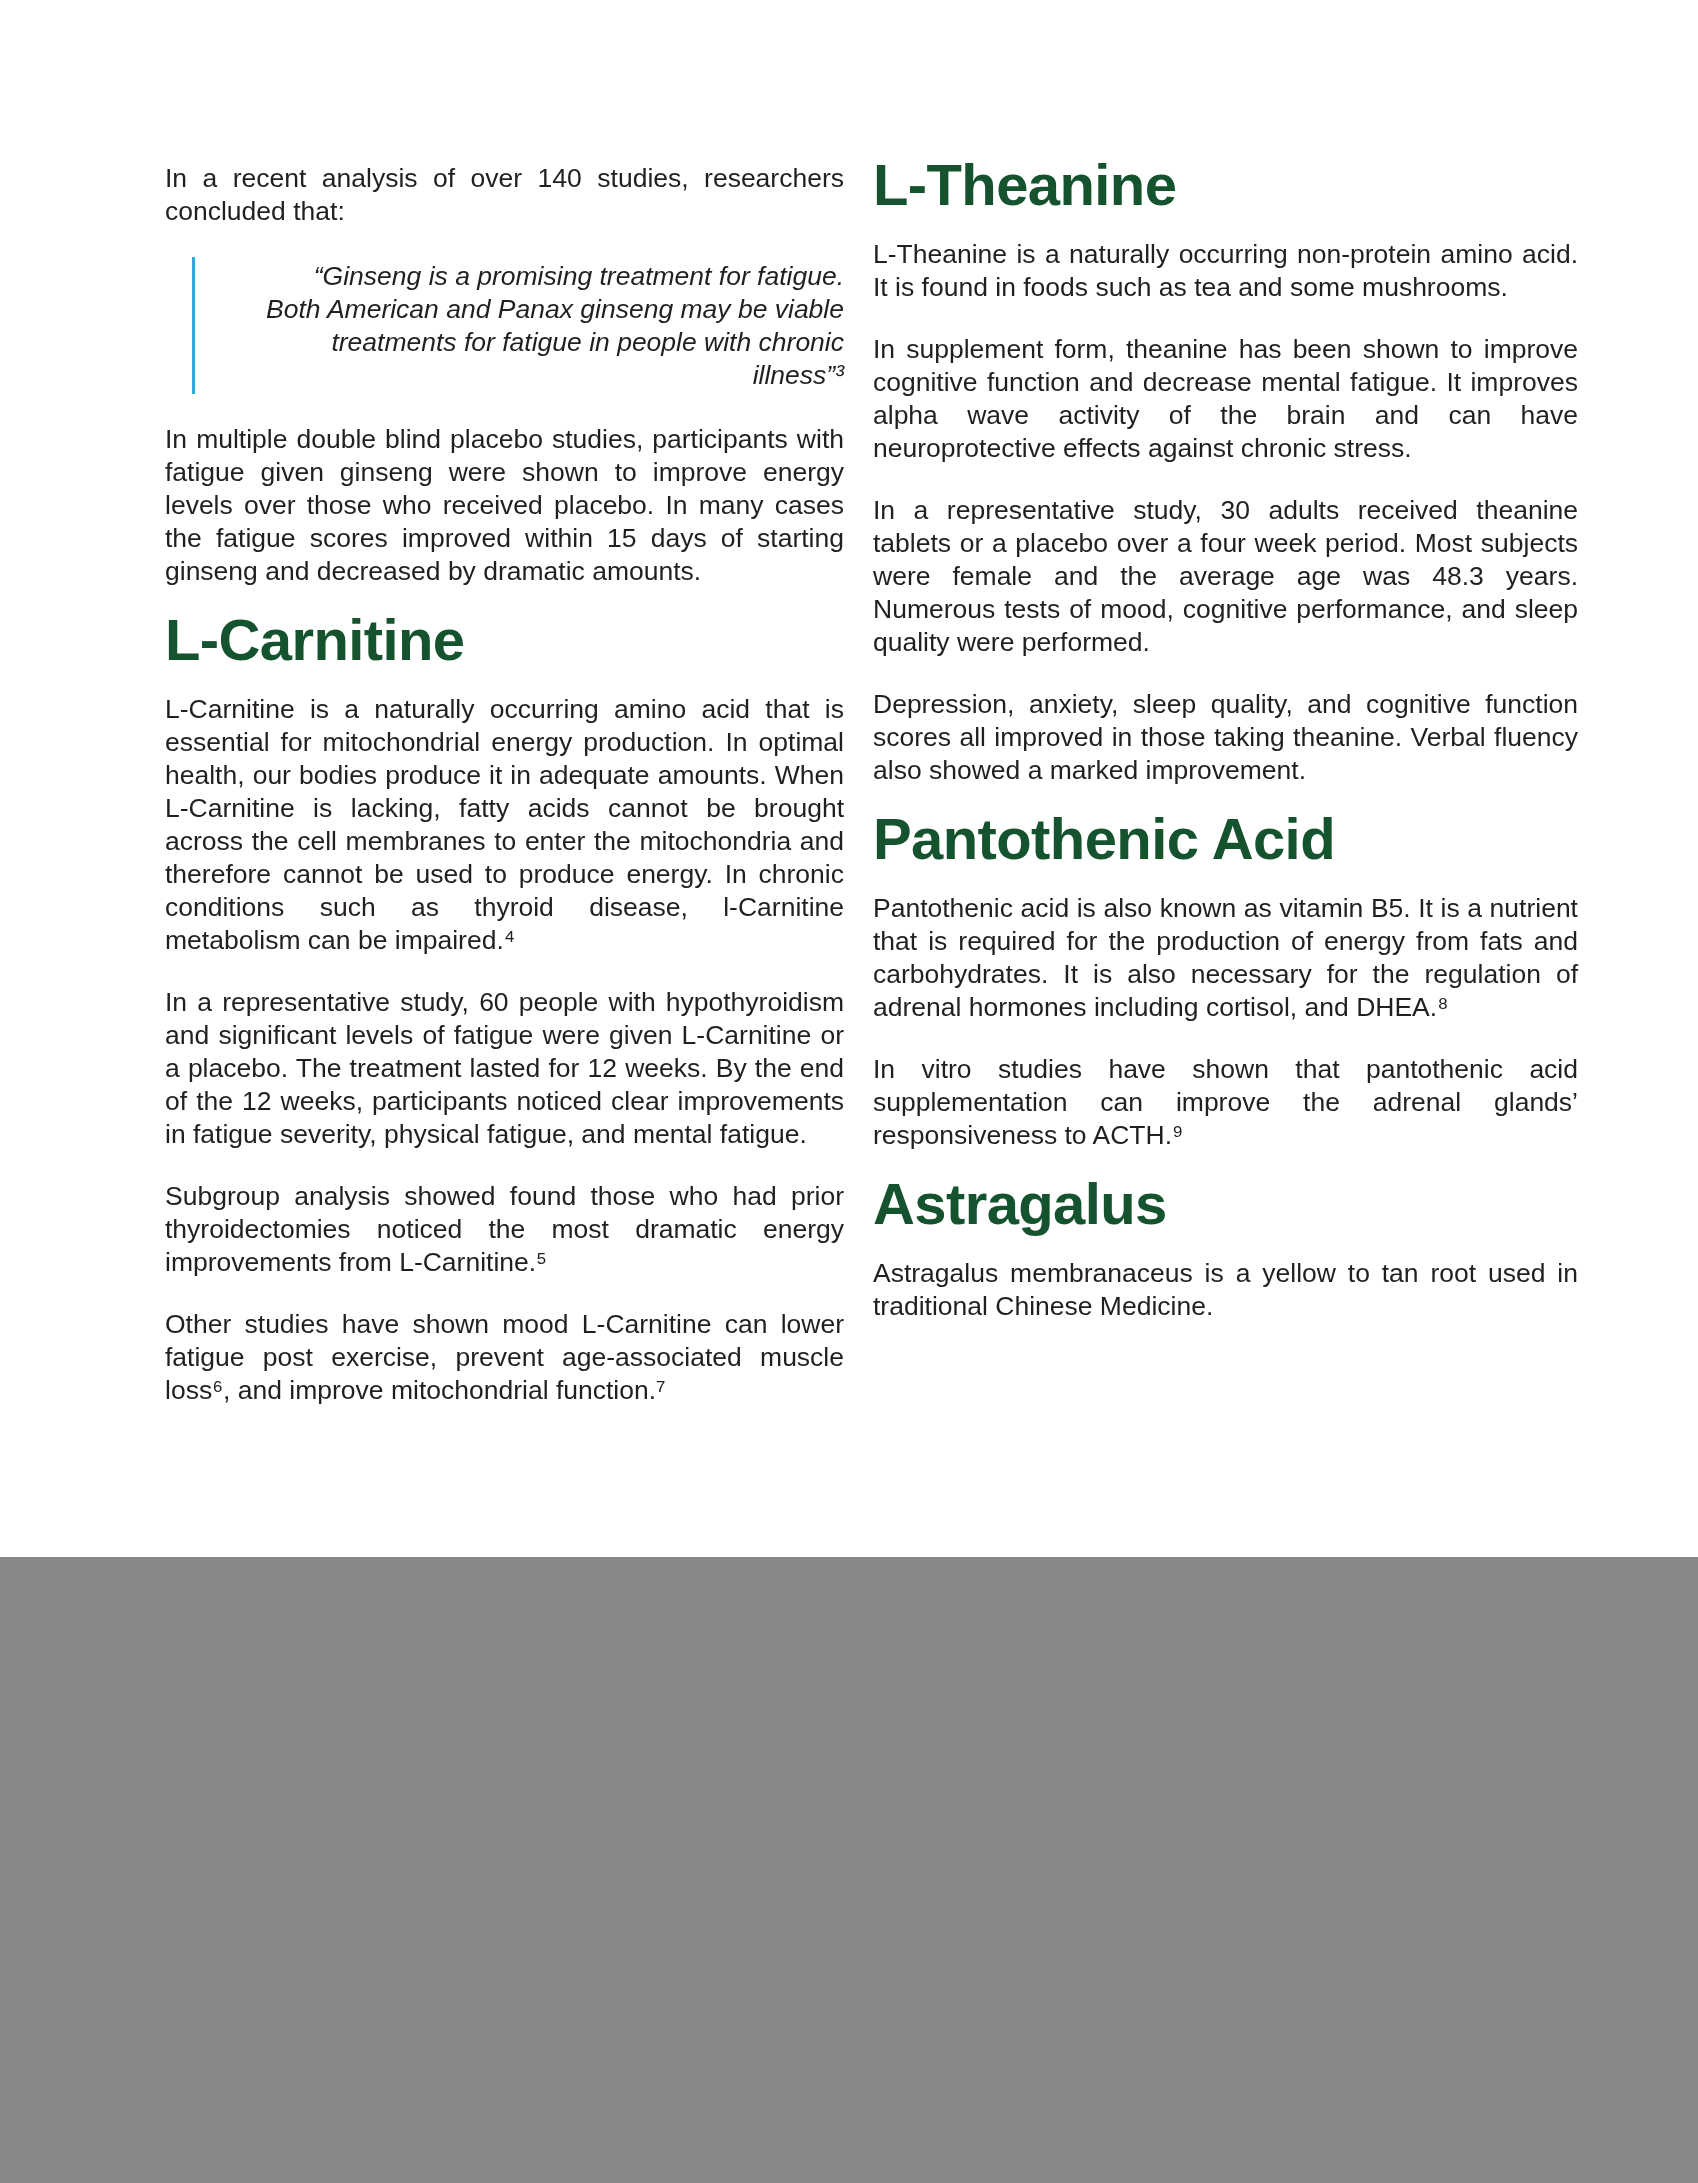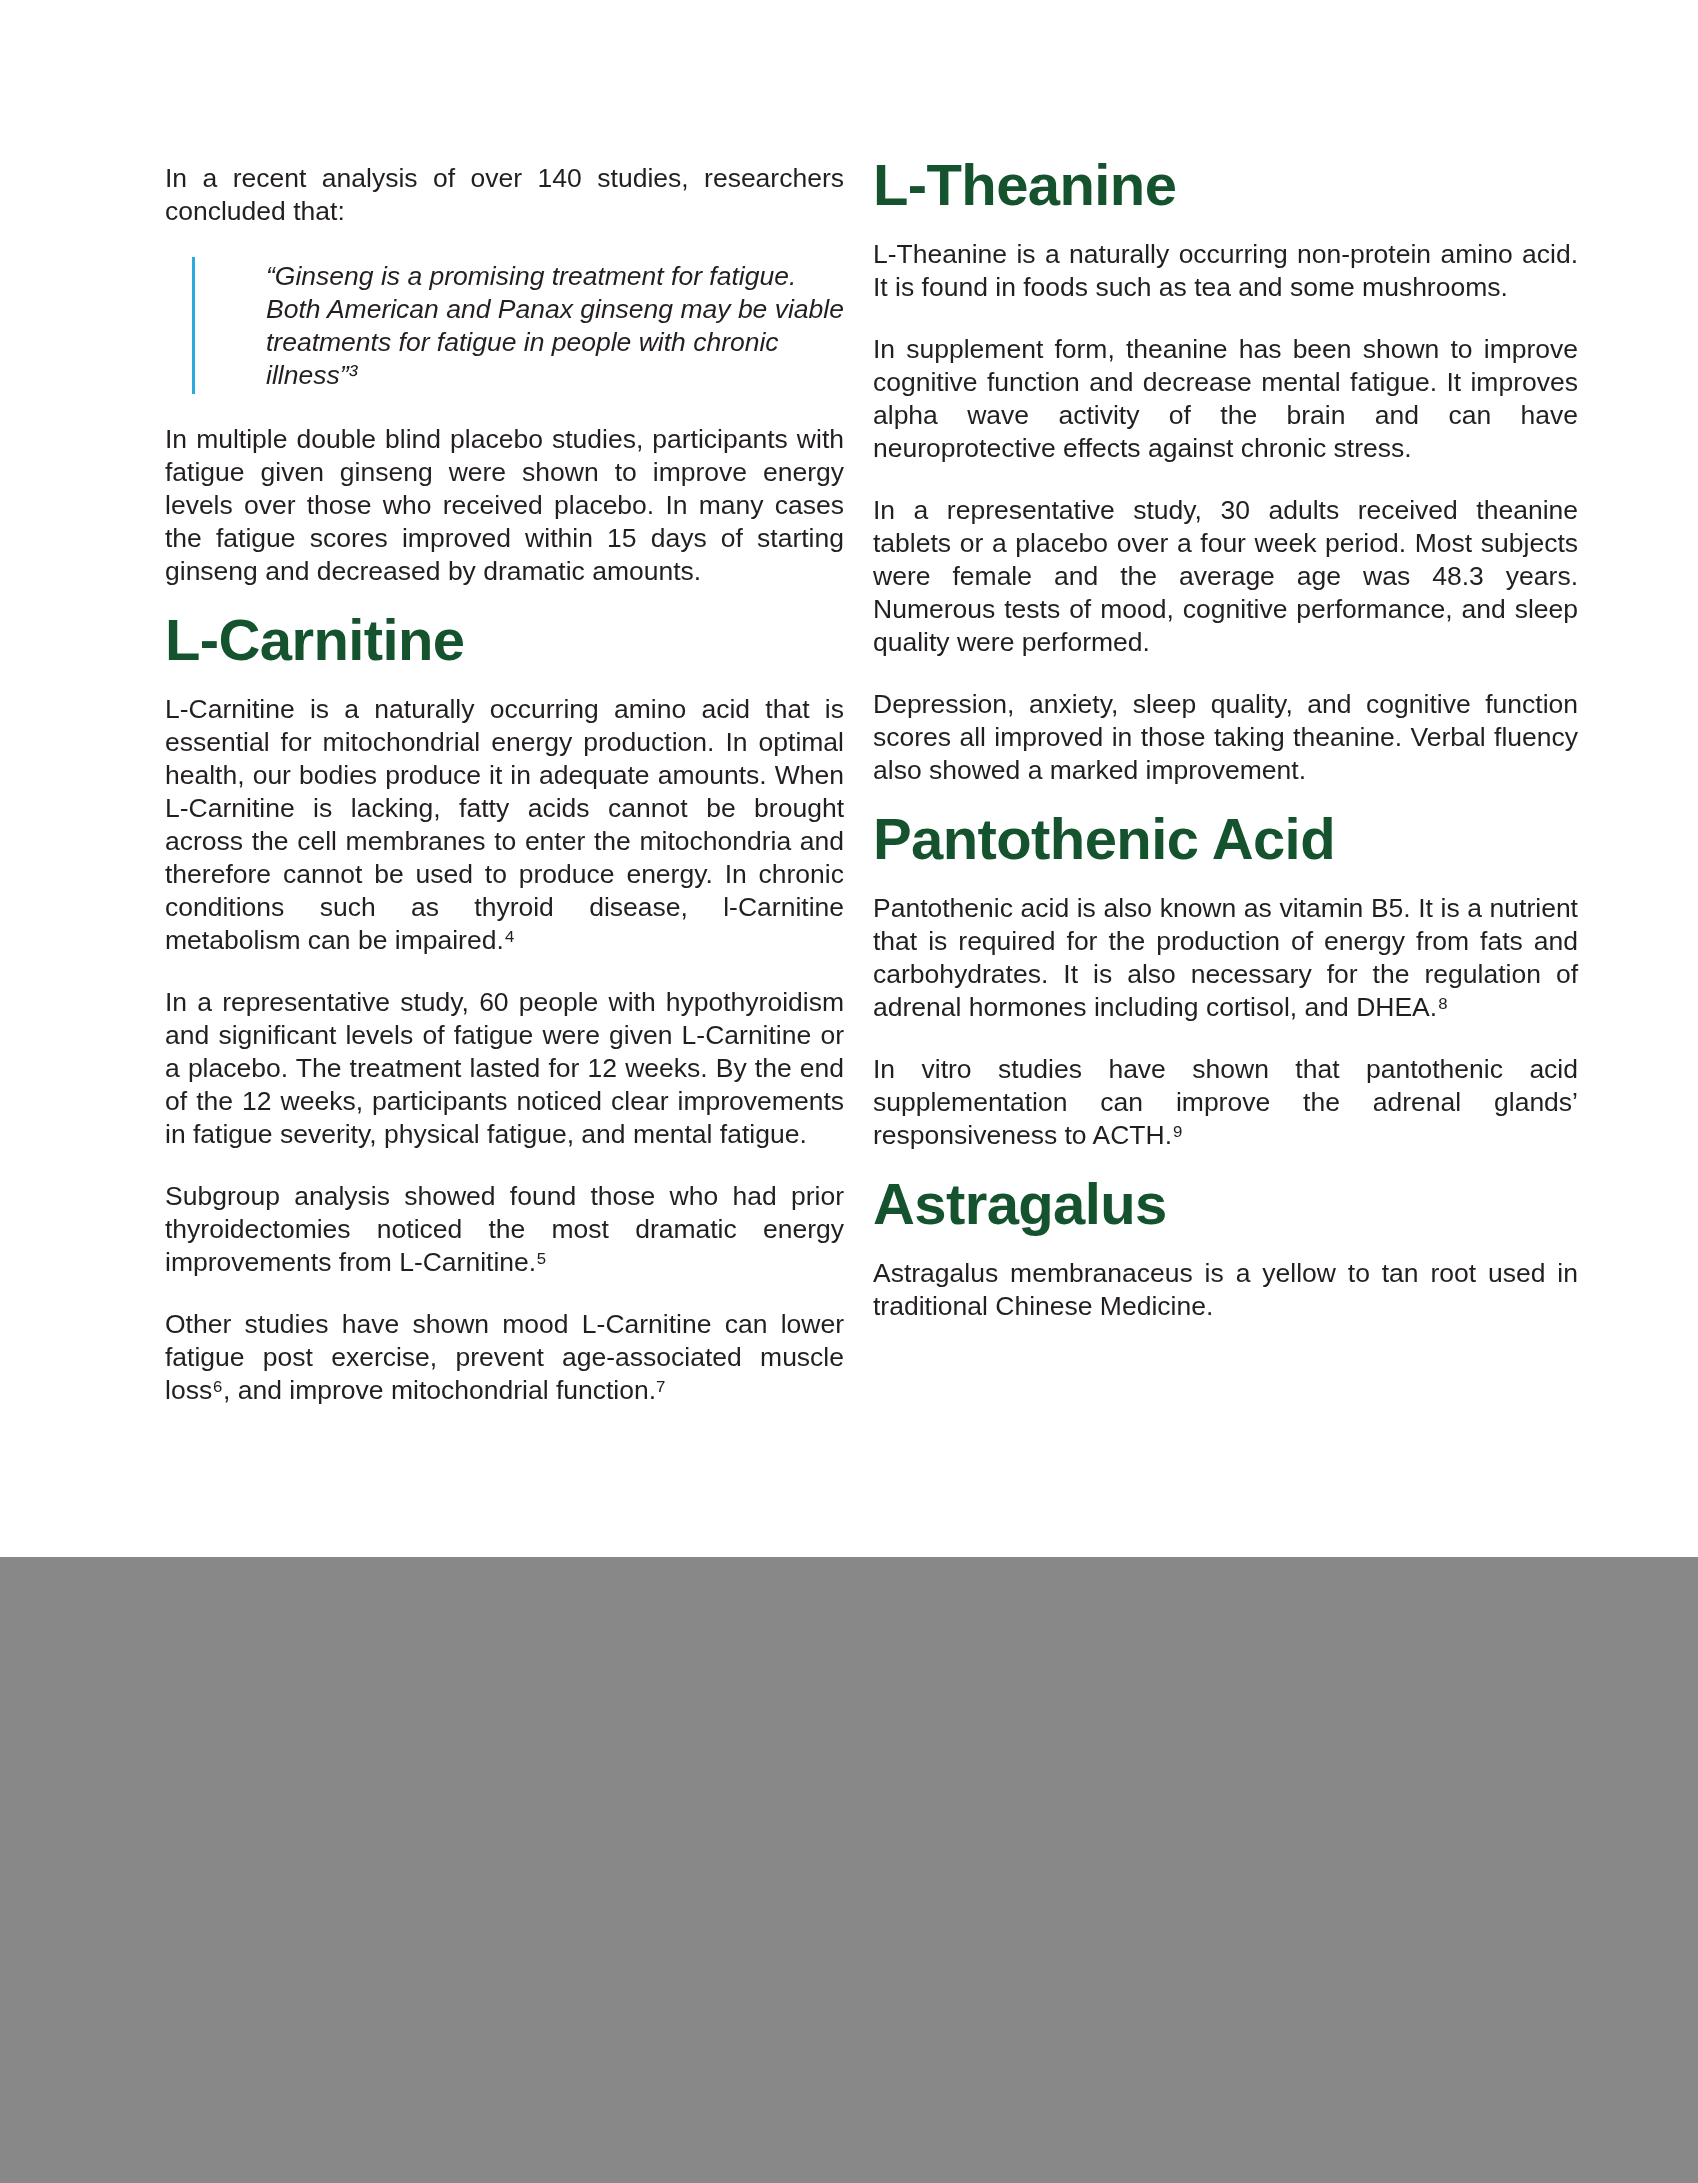--- a/index.html
+++ b/index.html
@@ -35,21 +35,21 @@
     color:#14532d;
     letter-spacing:-0.6px;
   }
   .col h2.sec:first-child{margin-top:0;}
   blockquote.quote{
     margin:18px 0 29px 27px;
     padding:2.6px 0 2.6px 71px;
     border-left:3.9px solid #2aaade;
     font-style:italic;
     font-size:26.5px;line-height:33px;
-    text-align:left;
+    text-align:right;
     color:#231f20;
   }
   .photo{
     position:absolute;left:0;top:1760px;
     width:1698px;height:278px;
     overflow:hidden;
   }
   .photo svg{display:block;}
   .footer{
     position:absolute;left:0;top:2038px;

